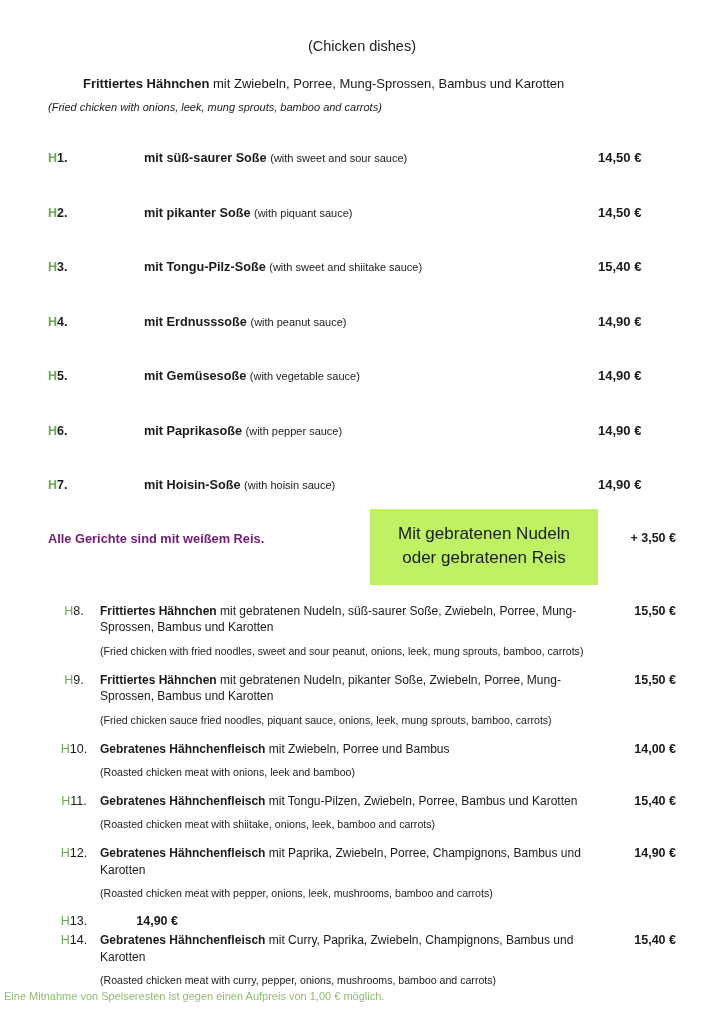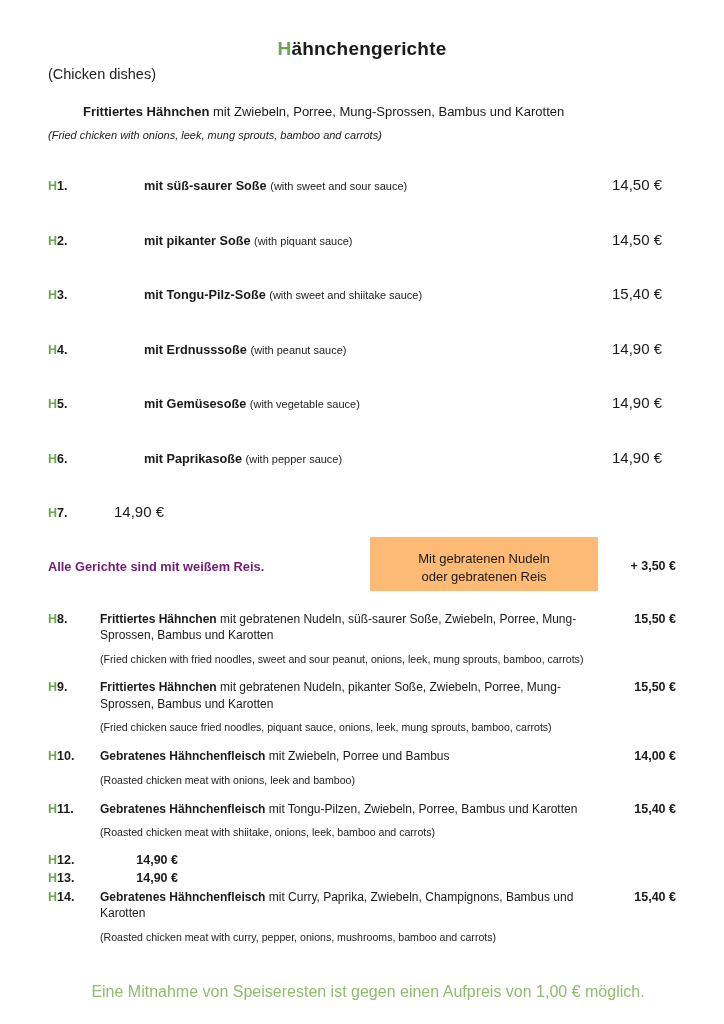--- a/index.html
+++ b/index.html
@@ -26,20 +26,21 @@
     text-align: center;
     font-size: 19px;
     font-weight: bold;
     letter-spacing: 0.2px;
     margin: 0 0 6px 0;
   }
   .title .accent {
     color: #6aa84f;
   }
   .subtitle {
+    text-align: center;
     font-size: 14.5px;
     font-weight: normal;
     margin: 0 0 22px 0;
     color: #222;
   }
   .intro-de {
     font-size: 13px;
     margin: 0 0 10px 0;
     padding-left: 35px;
   }
@@ -77,23 +78,23 @@
   .row .desc b {
     font-weight: bold;
   }
   .row .desc .en {
     font-size: 11px;
     font-weight: normal;
     color: #222;
   }
   .row .price {
     flex: 0 0 78px;
-    text-align: center;
-    font-size: 15px;
-    font-weight: normal;
+    text-align: left;
+    font-size: 13px;
+    font-weight: bold;
     white-space: nowrap;
   }
   .simple .desc {
     padding-left: 44px;
   }
 
   
   .mid {
     display: flex;
     align-items: flex-start;
@@ -103,24 +104,24 @@
   }
   .mid .note {
     flex: 1 1 auto;
     color: #701a75;
     font-size: 12.8px;
     font-weight: bold;
     padding-top: 22px;
   }
   .mid .box {
     flex: 0 0 228px;
-    background: #fdba74;
+    background: #bef264;
     text-align: center;
-    font-size: 13px;
-    padding: 13px 8px 4px 8px;
+    font-size: 17px;
+    padding: 13px 8px 14px 8px;
     line-height: 1.45;
     box-sizing: border-box;
   }
   .mid .boxprice {
     flex: 0 0 78px;
     text-align: right;
     font-size: 12.5px;
     font-weight: bold;
     padding-top: 22px;
     white-space: nowrap;
@@ -129,21 +130,22 @@
   
   .drow {
     display: flex;
     align-items: baseline;
     margin-bottom: 4px;
   }
   .drow .code {
     width: 52px;
     flex: 0 0 52px;
     font-size: 12.5px;
-    font-weight: bold;
+    font-weight: normal;
+    text-align: center;
   }
   .drow .code .h {
     color: #6aa84f;
   }
   .drow .body {
     flex: 1 1 auto;
     padding-right: 12px;
   }
   .drow .de {
     font-size: 12px;
@@ -162,40 +164,36 @@
   .drow .price {
     flex: 0 0 78px;
     text-align: right;
     font-size: 12.5px;
     font-weight: bold;
     white-space: nowrap;
   }
 
   .footer {
     position: absolute;
-    left: 12px;
+    left: 4px;
     right: 0;
     bottom: 20px;
-    text-align: center;
     color: #8fbc6e;
-    font-size: 16px;
+    font-size: 11px;
     line-height: 1.5;
   }
   .footer div {
     color: #8fbc6e;
   }
 </style>
 </head>
 <body>
 
 <div class="page">
 
-  <h1 class="title">
-    <span class="accent">H</span><span>ähnchengerichte</span>
-  </h1>
   <div class="subtitle">(Chicken dishes)</div>
 
   <p class="intro-de">
     <b>Frittiertes Hähnchen</b><span> mit Zwiebeln, Porree, Mung-Sprossen, Bambus und Karotten</span>
   </p>
   <p class="intro-en">(Fried chicken with onions, leek, mung sprouts, bamboo and carrots)</p>
 
   <div class="row simple">
     <div class="code"><span class="h">H</span><span>1.</span></div>
     <div class="desc"><b>mit süß-saurer Soße</b> <span class="en">(with sweet and sour sauce)</span></div>
@@ -227,20 +225,21 @@
   </div>
 
   <div class="row simple">
     <div class="code"><span class="h">H</span><span>6.</span></div>
     <div class="desc"><b>mit Paprikasoße</b> <span class="en">(with pepper sauce)</span></div>
     <div class="price">14,90 €</div>
   </div>
 
   <div class="row simple">
     <div class="code"><span class="h">H</span><span>7.</span></div>
+    <div class="desc"><b>mit Hoisin-Soße</b> <span class="en">(with hoisin sauce)</span></div>
     <div class="price">14,90 €</div>
   </div>
 
   <div class="mid">
     <div class="note">Alle Gerichte sind mit weißem Reis.</div>
     <div class="box">
       <div>Mit gebratenen Nudeln</div>
       <div>oder gebratenen Reis</div>
     </div>
     <div class="boxprice">+ 3,50 €</div>
@@ -277,20 +276,24 @@
     <div class="code"><span class="h">H</span><span>11.</span></div>
     <div class="body">
       <div class="de"><b>Gebratenes Hähnchenfleisch</b><span> mit Tongu-Pilzen, Zwiebeln, Porree, Bambus und Karotten</span></div>
       <div class="en">(Roasted chicken meat with shiitake, onions, leek, bamboo and carrots)</div>
     </div>
     <div class="price">15,40 €</div>
   </div>
 
   <div class="drow">
     <div class="code"><span class="h">H</span><span>12.</span></div>
+    <div class="body">
+      <div class="de"><b>Gebratenes Hähnchenfleisch</b><span> mit Paprika, Zwiebeln, Porree, Champignons, Bambus und Karotten</span></div>
+      <div class="en">(Roasted chicken meat with pepper, onions, leek, mushrooms, bamboo and carrots)</div>
+    </div>
     <div class="price">14,90 €</div>
   </div>
 
   <div class="drow">
     <div class="code"><span class="h">H</span><span>13.</span></div>
     <div class="price">14,90 €</div>
   </div>
 
   <div class="drow">
     <div class="code"><span class="h">H</span><span>14.</span></div>

